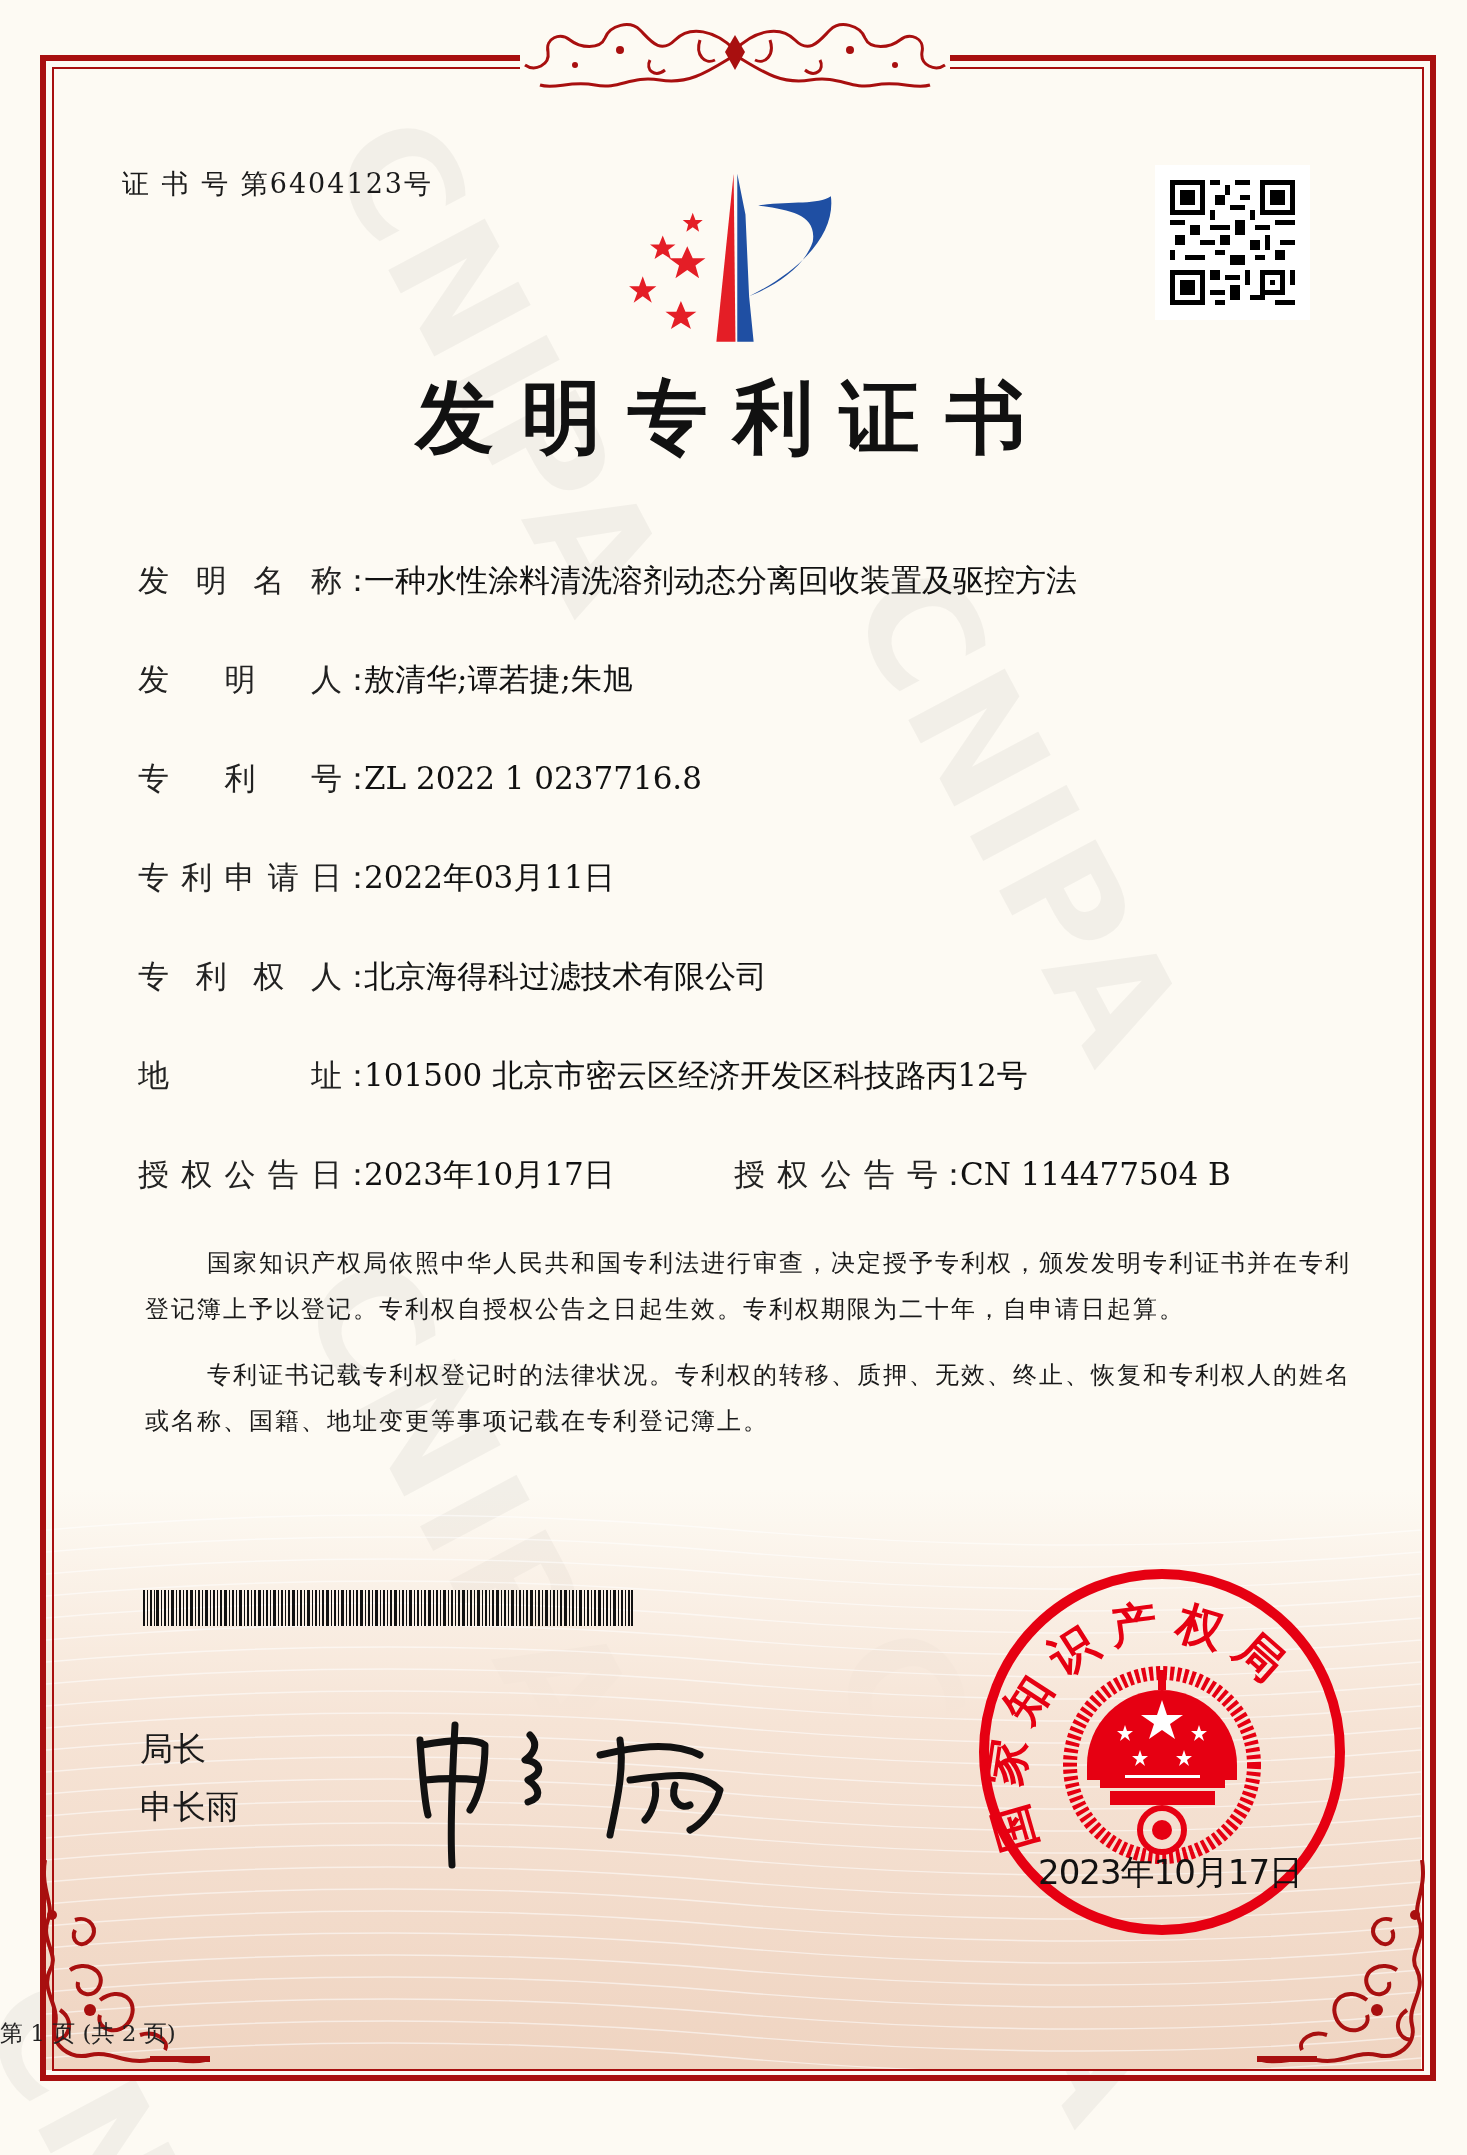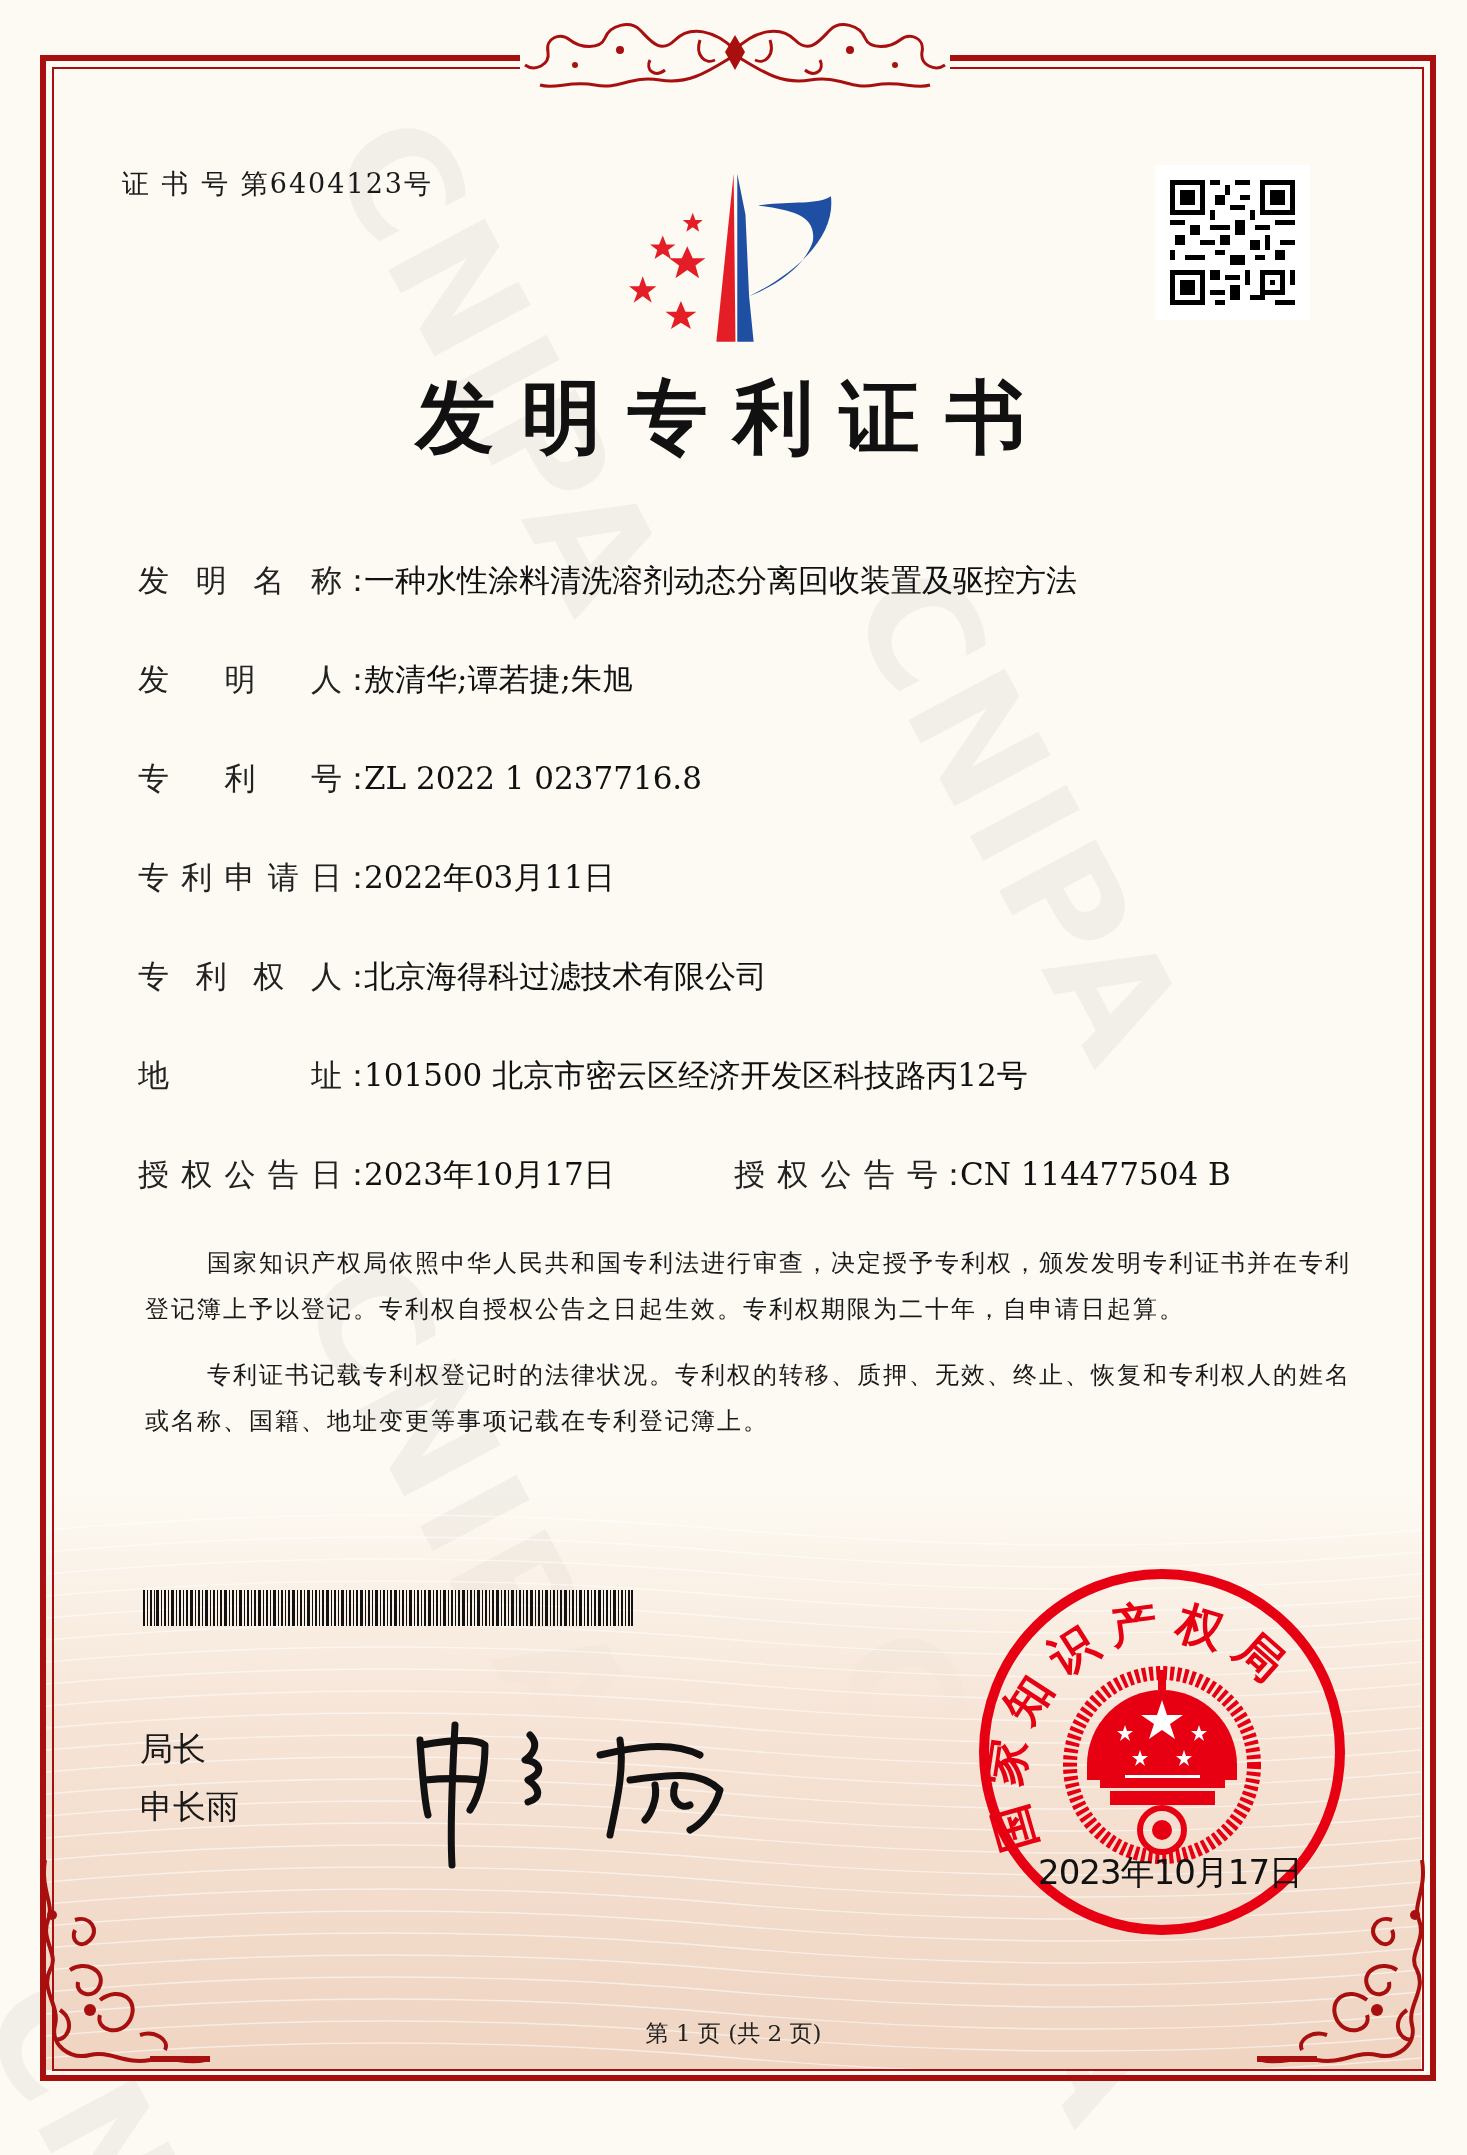--- a/index.html
+++ b/index.html
@@ -72,21 +72,21 @@
   .role { position:absolute; left:140px; top:1720px; font-family:"DejaVu Sans", sans-serif; font-size:33px; line-height:58px; }
 
   .signature { position:absolute; left:400px; top:1700px; width:360px; height:170px; }
 
   .seal { position:absolute; left:975px; top:1565px; width:375px; height:375px; }
   .seal-date {
     position:absolute; left:1038px; top:1850px; font-family:"DejaVu Sans", sans-serif;
     font-size:34px; color:#111; letter-spacing:-1px;
   }
 
-  .page-no { position:absolute; left:0; width:1467px; top:2018px; text-align:center; font-size:23px; color:#222; }
+  .page-no { position:absolute; left:0; width:1467px; top:2018px; font-size:23px; color:#222; }
 
   .continue-note {
     position:absolute; left:528px; top:2083px; width:330px; height:60px; background:#fffefb;
     text-align:center; line-height:60px; font-size:29px; letter-spacing:4px;
   }
 </style>
 </head>
 <body>
 
 <div class="page">

